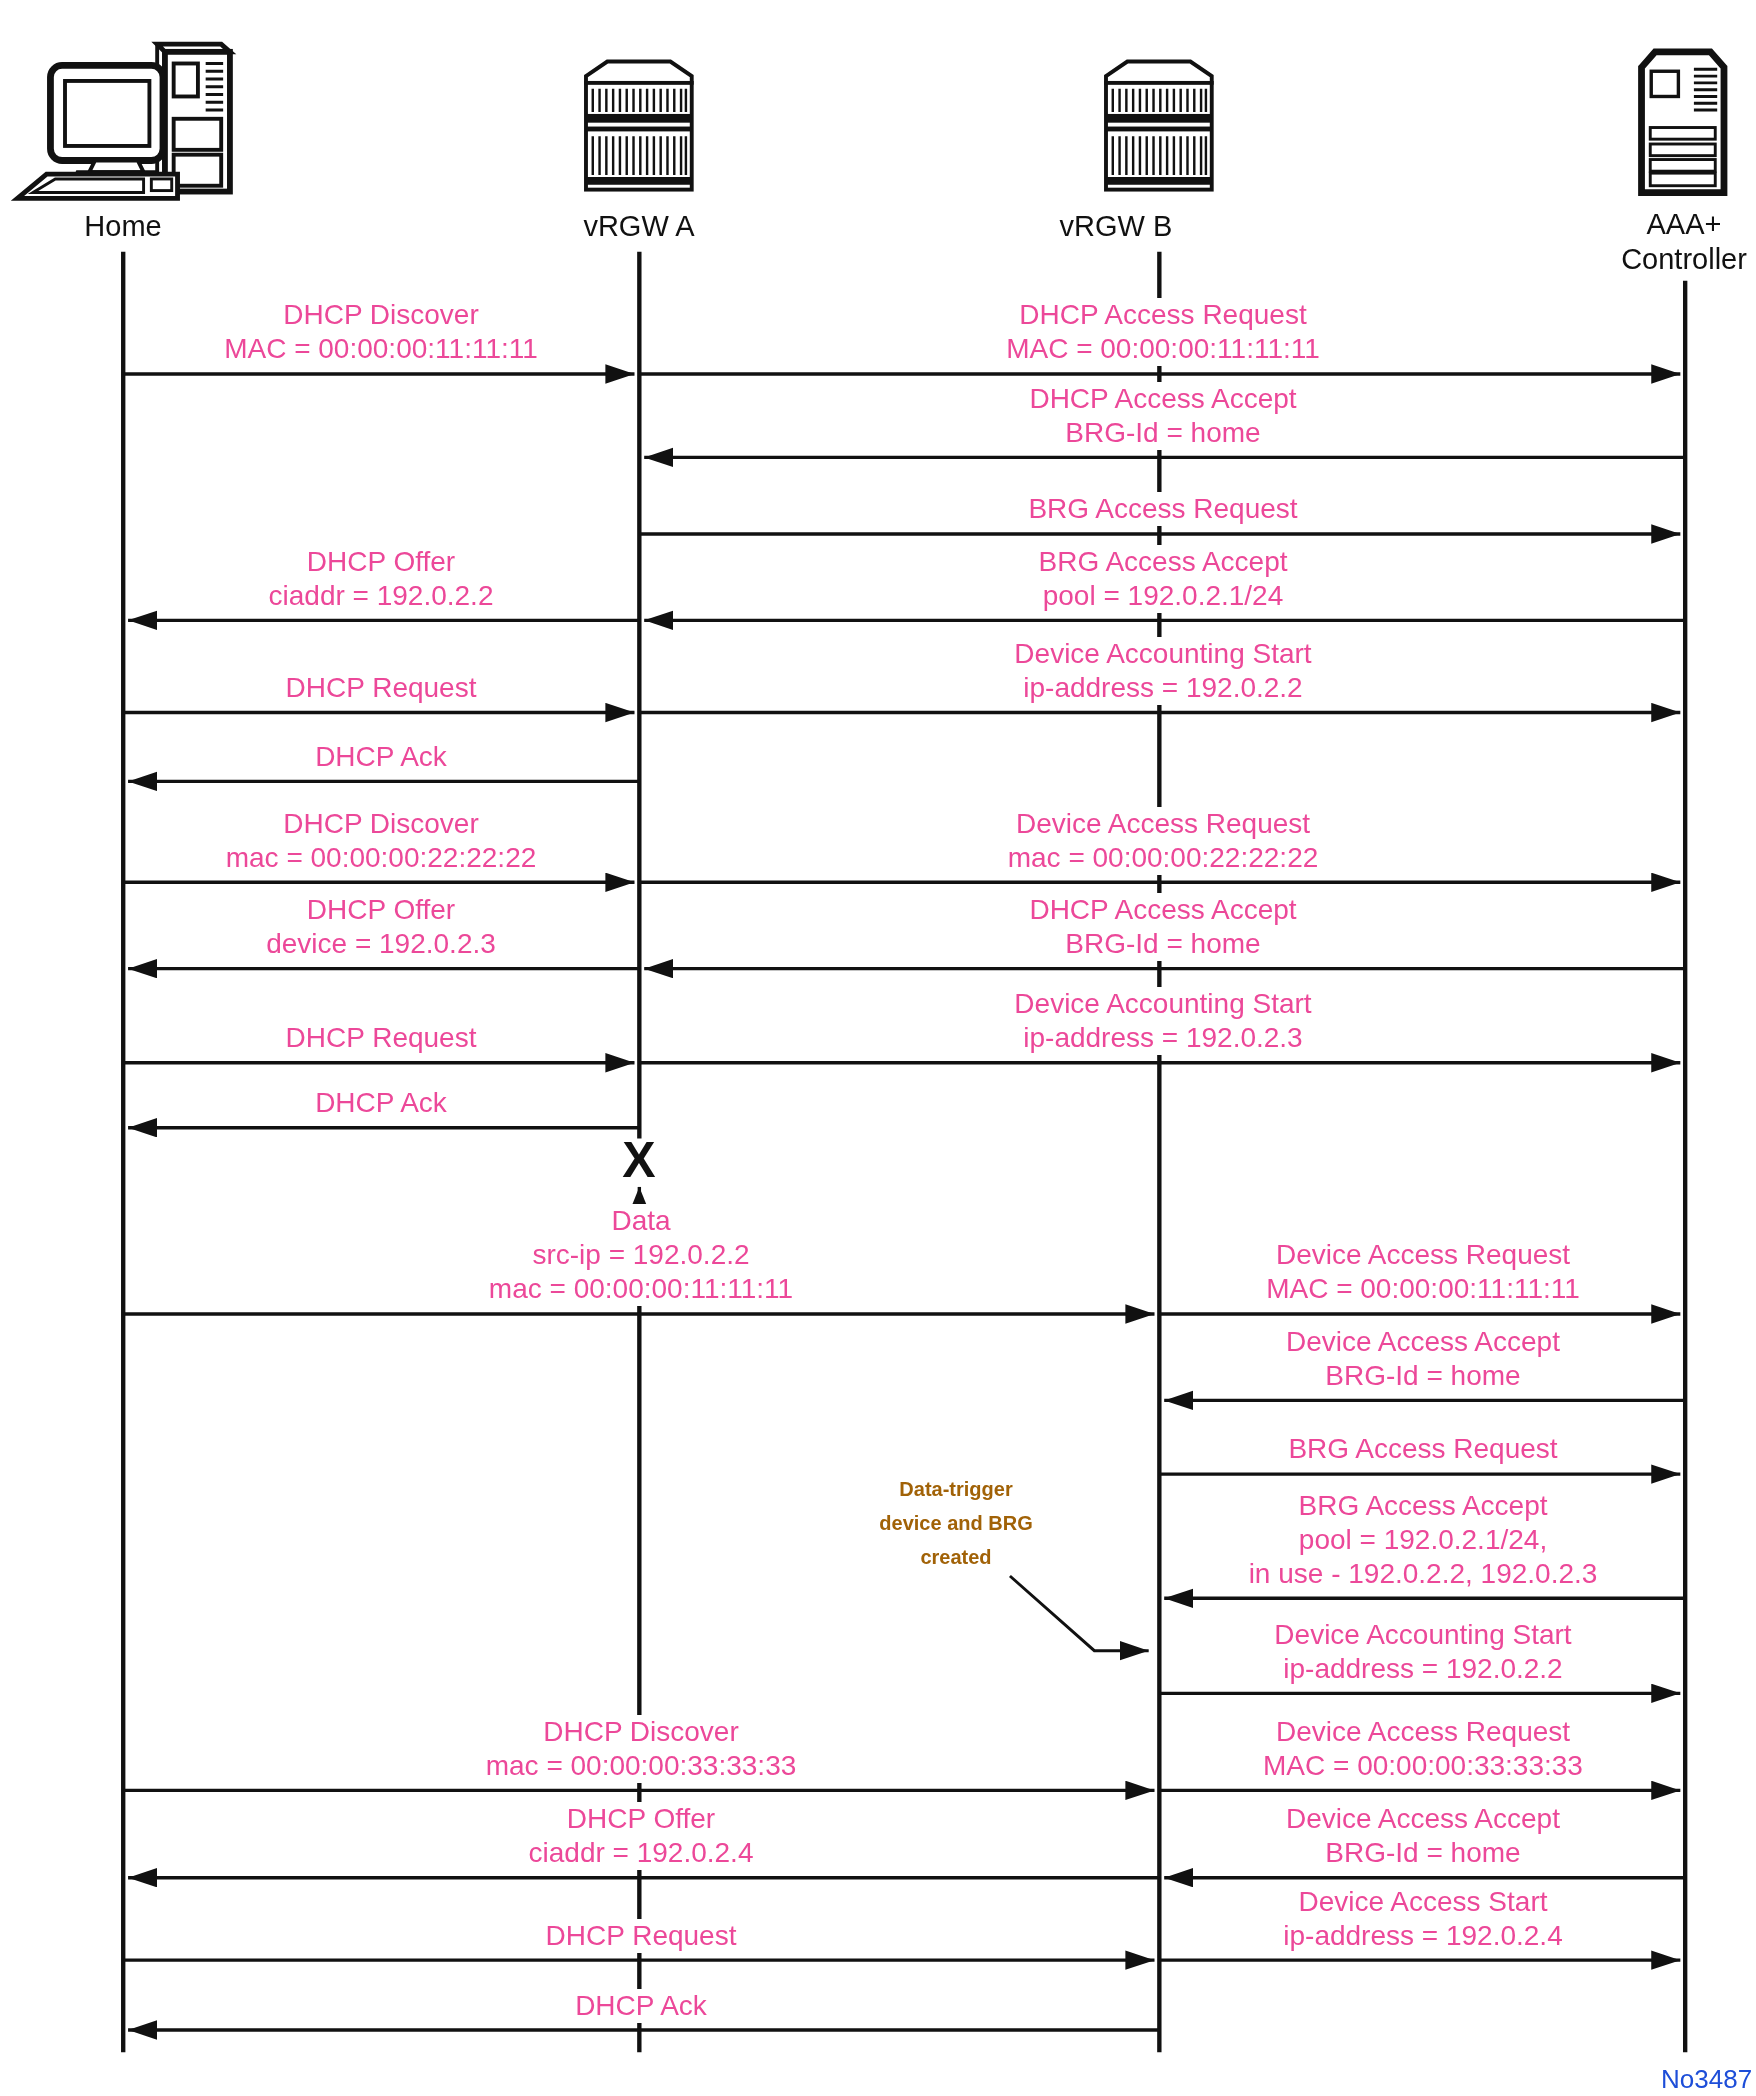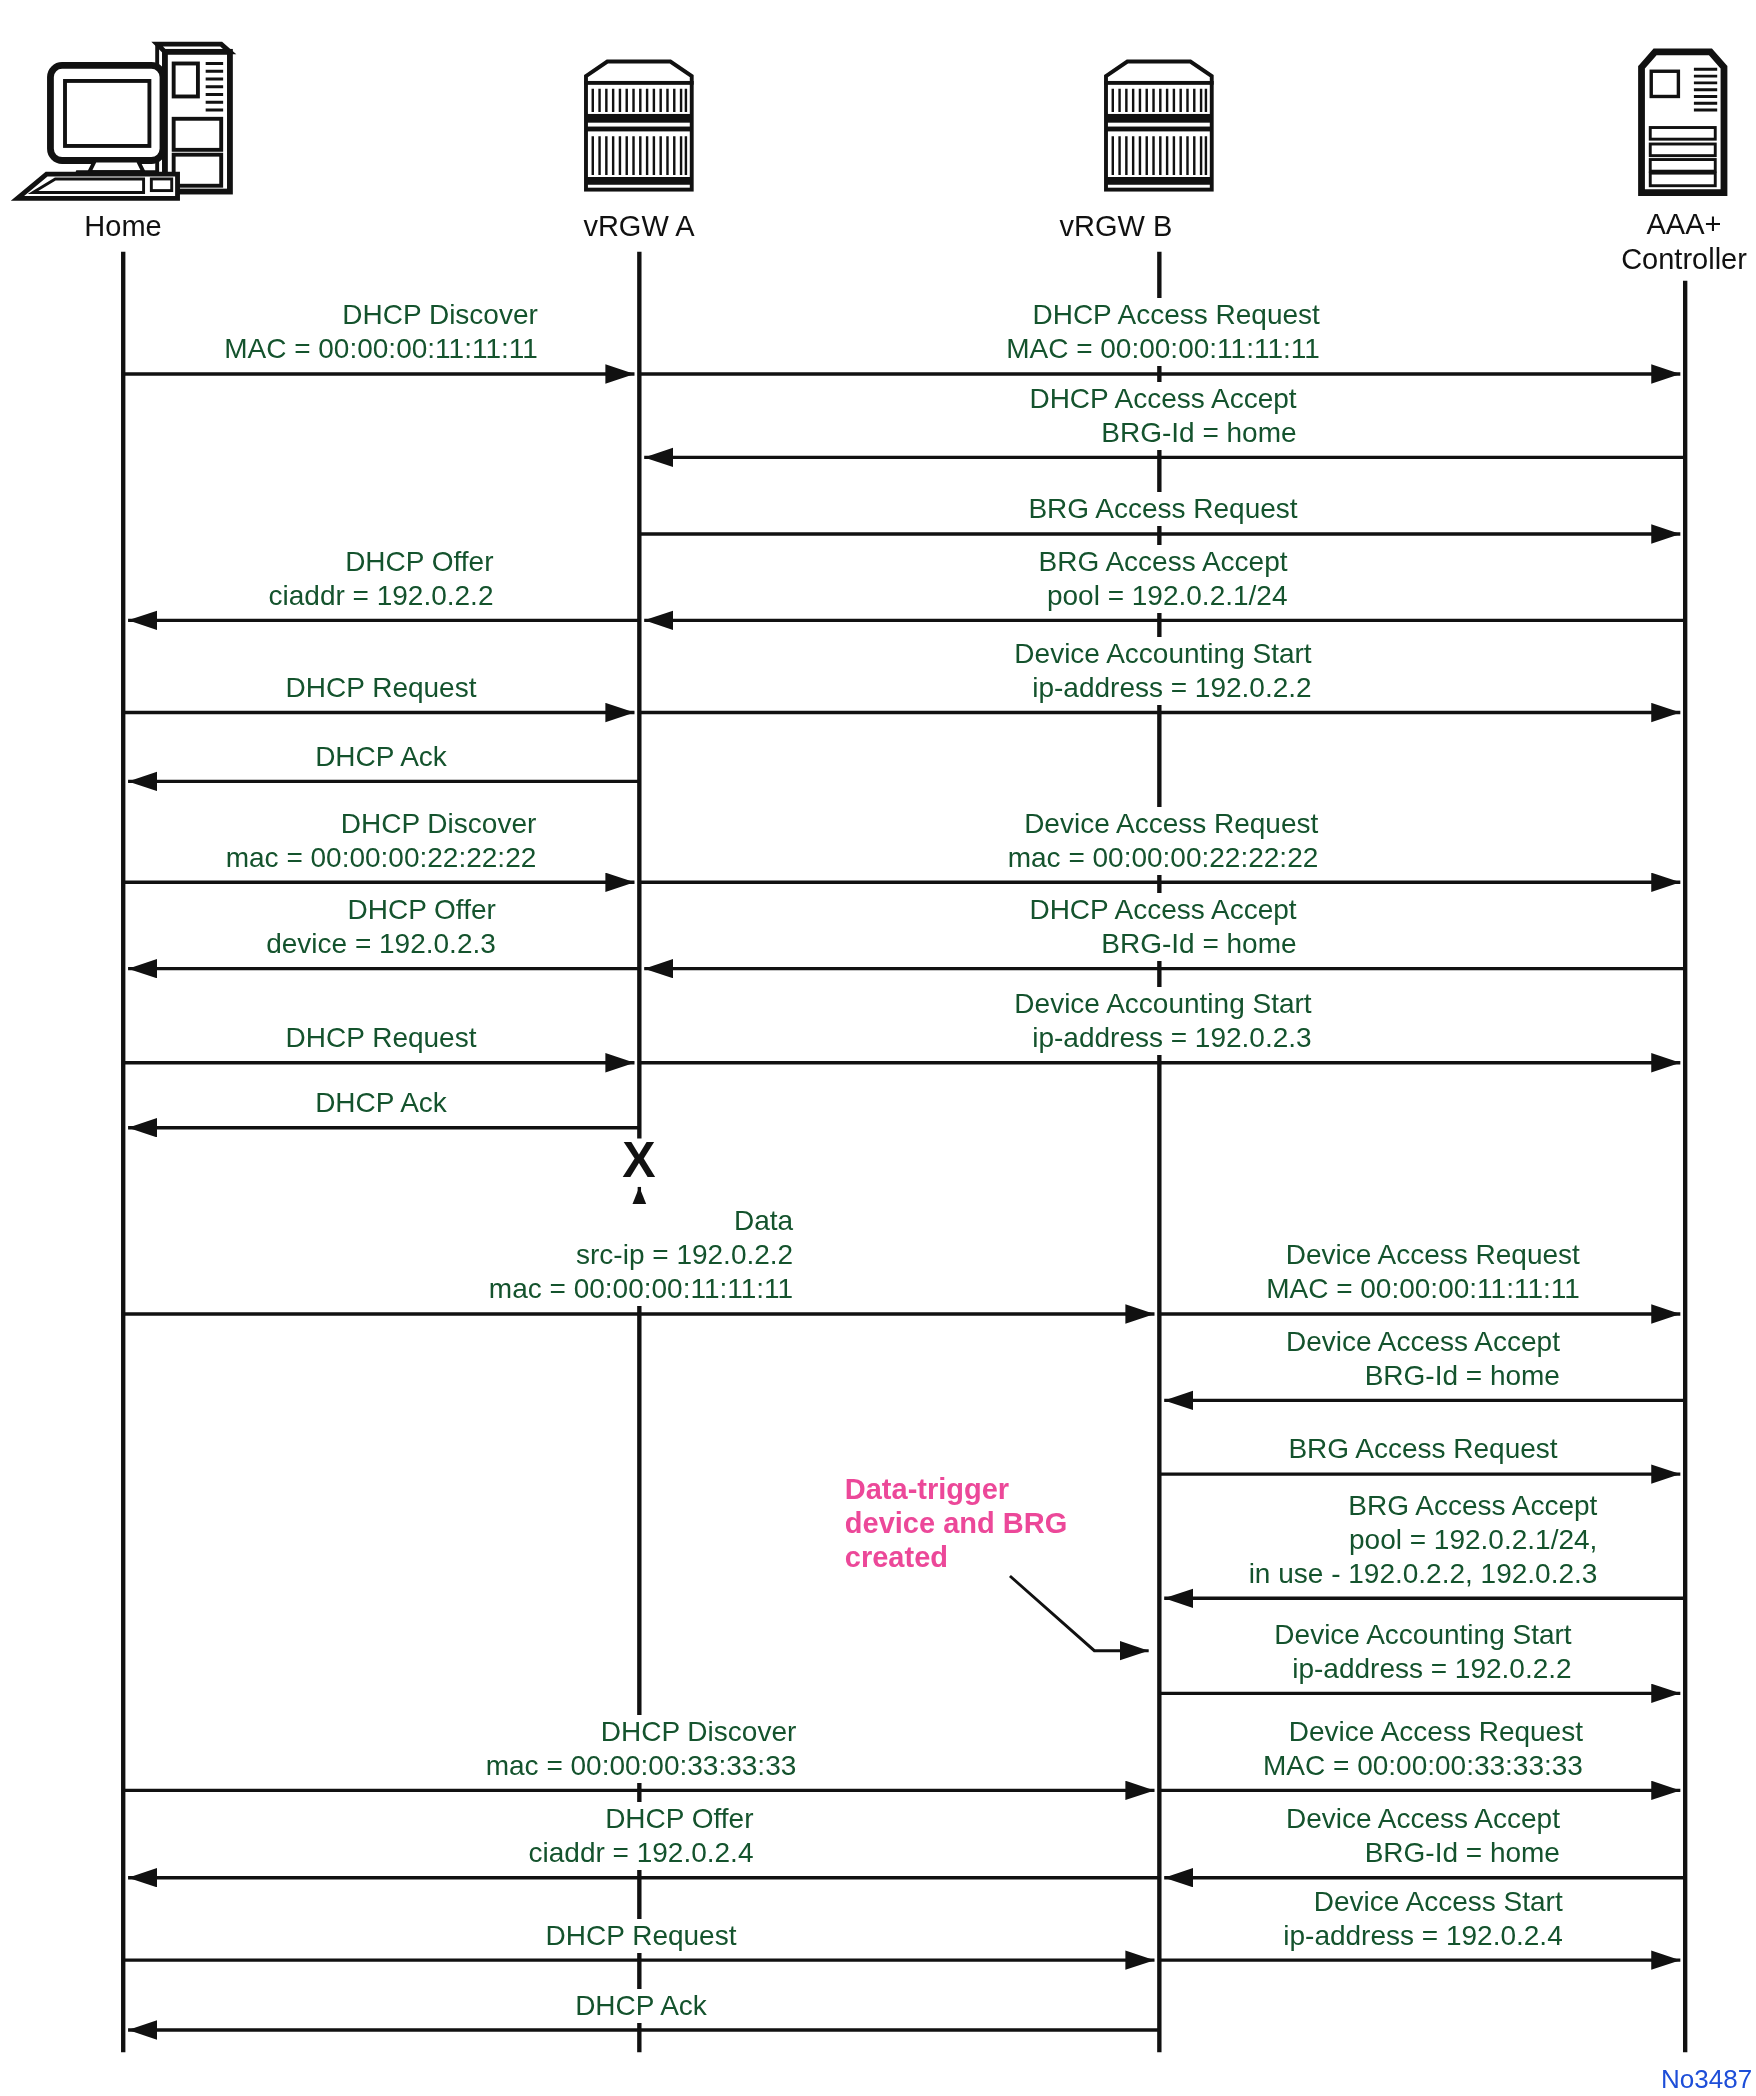--- a/index.html
+++ b/index.html
@@ -33,33 +33,33 @@
     white-space: nowrap;
     color: #111111;
   }
   .msg {
     position: absolute;
     transform: translateX(-50%);
     background: #ffffff;
     padding: 0 6.8px;
     font-size: 28px;
     line-height: 34px;
-    text-align: right;
+    text-align: center;
     white-space: nowrap;
-    color: #14532d;
+    color: #ec4899;
   }
   .annotation {
     position: absolute;
     transform: translateX(-50%);
-    font-size: 29px;
+    font-size: 20px;
     line-height: 34px;
     font-weight: bold;
-    text-align: left;
+    text-align: center;
     white-space: nowrap;
-    color: #ec4899;
+    color: #a16207;
     background: transparent;
   }
   .x-mark {
     position: absolute;
     transform: translate(-50%, -50%);
     font-size: 50px;
     font-weight: bold;
     color: #111111;
     line-height: 1;
     background: transparent;

